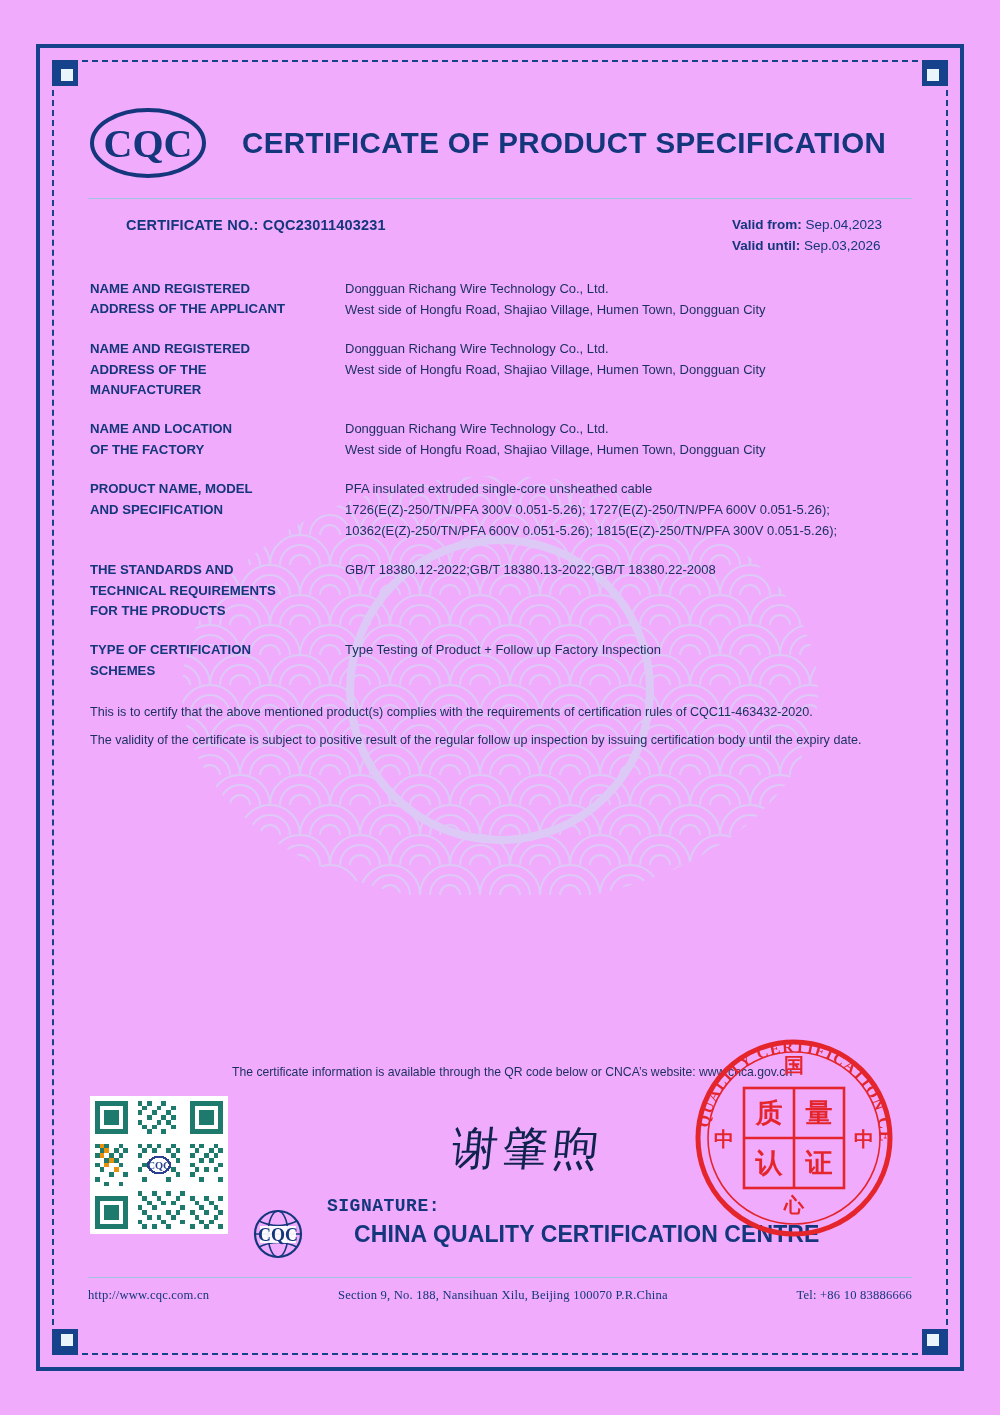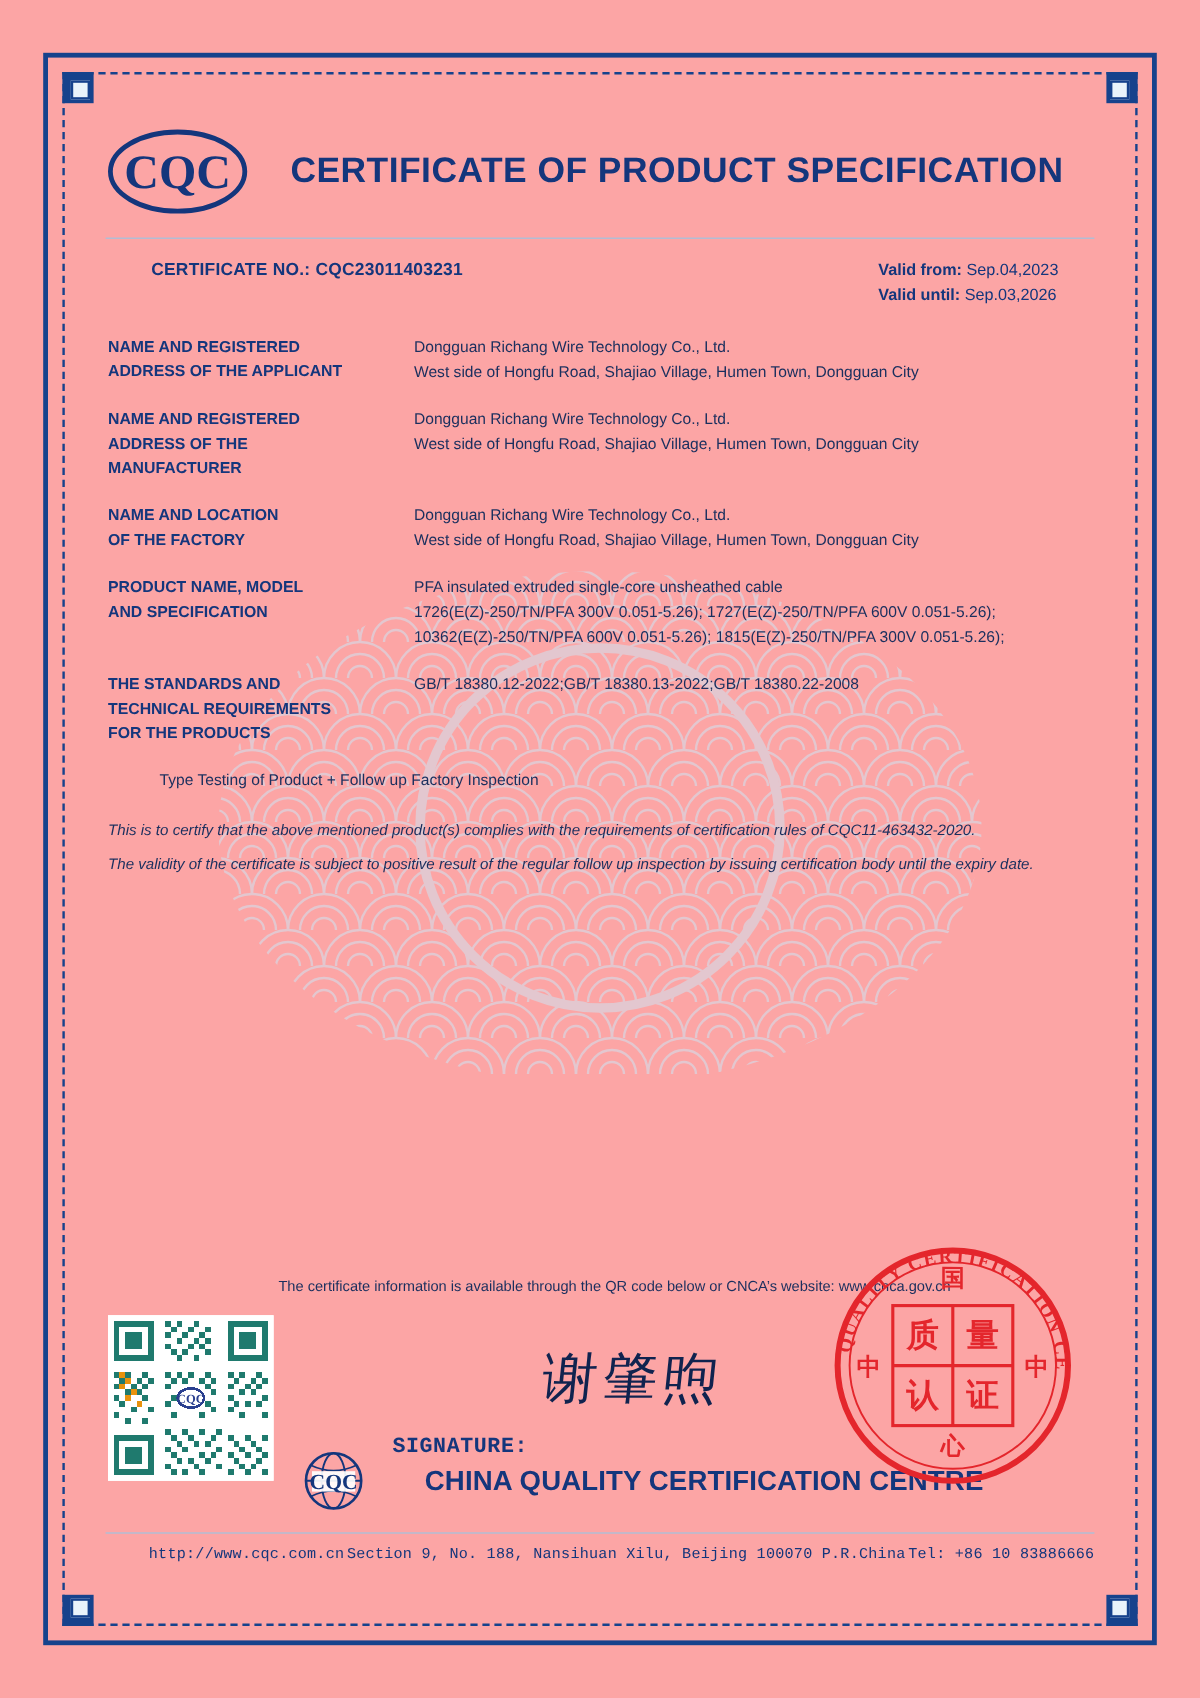--- a/index.html
+++ b/index.html
@@ -12,21 +12,21 @@
     height: 1415px;
     font-family: "Liberation Sans", sans-serif;
     -webkit-font-smoothing: antialiased;
   }
 
   
   .page {
     position: relative;
     width: 1000px;
     height: 1415px;
-    background: #fca5a5;
+    background: #f0abfc;
     overflow: hidden;
   }
 
   
   .watermark {
     position: absolute;
     left: 50%;
     top: 690px;
     transform: translate(-50%, -50%);
     width: 640px;
@@ -156,21 +156,20 @@
   
   .statements {
     margin-top: 22px;
     padding-left: 2px;
   }
   .statements p {
     margin: 0 0 9px 0;
     font-size: 12.6px;
     color: #1a2f5e;
     line-height: 1.5;
-    font-style: italic;
   }
 
   
   .qr-note {
     position: absolute;
     left: 232px;
     top: 1065px;
     font-size: 12.2px;
     color: #1a2f5e;
   }
@@ -246,25 +245,24 @@
     border-bottom: 1px solid #9fc4e0;
   }
   .footer {
     position: absolute;
     left: 88px;
     right: 88px;
     top: 1288px;
     display: flex;
     justify-content: space-between;
     align-items: center;
-    font-family: Liberation Mono, monospace;
+    font-family: Liberation Serif, serif;
     font-size: 12.6px;
     color: #14367c;
     letter-spacing: 0.2px;
-    margin-left: 36px;
   }
   .footer .f-center { flex: 1; text-align: center; }
 </style>
 </head>
 <body>
 
 <div class="page">
 
   <div class="watermark">
     <svg viewBox="0 0 640 430" xmlns="http://www.w3.org/2000/svg">
@@ -548,20 +546,22 @@
 1726(E(Z)-250/TN/PFA 300V 0.051-5.26);   1727(E(Z)-250/TN/PFA 600V 0.051-5.26);
 10362(E(Z)-250/TN/PFA 600V 0.051-5.26);   1815(E(Z)-250/TN/PFA 300V 0.051-5.26);</div>
       </div>
       <div class="field-row">
         <div class="field-label">THE STANDARDS AND
 TECHNICAL REQUIREMENTS
 FOR THE PRODUCTS</div>
         <div class="field-value">GB/T 18380.12-2022;GB/T 18380.13-2022;GB/T 18380.22-2008</div>
       </div>
       <div class="field-row">
+        <div class="field-label">TYPE OF CERTIFICATION
+SCHEMES</div>
         <div class="field-value">Type Testing of Product + Follow up Factory Inspection</div>
       </div>
     </div>
 
     <div class="statements">
       <p>This is to certify that the above mentioned product(s) complies with the requirements of certification rules of CQC11-463432-2020.</p>
       <p>The validity of the certificate is subject to positive result of the regular follow up inspection by issuing certification body until the expiry date.</p>
     </div>
 
   </div>

